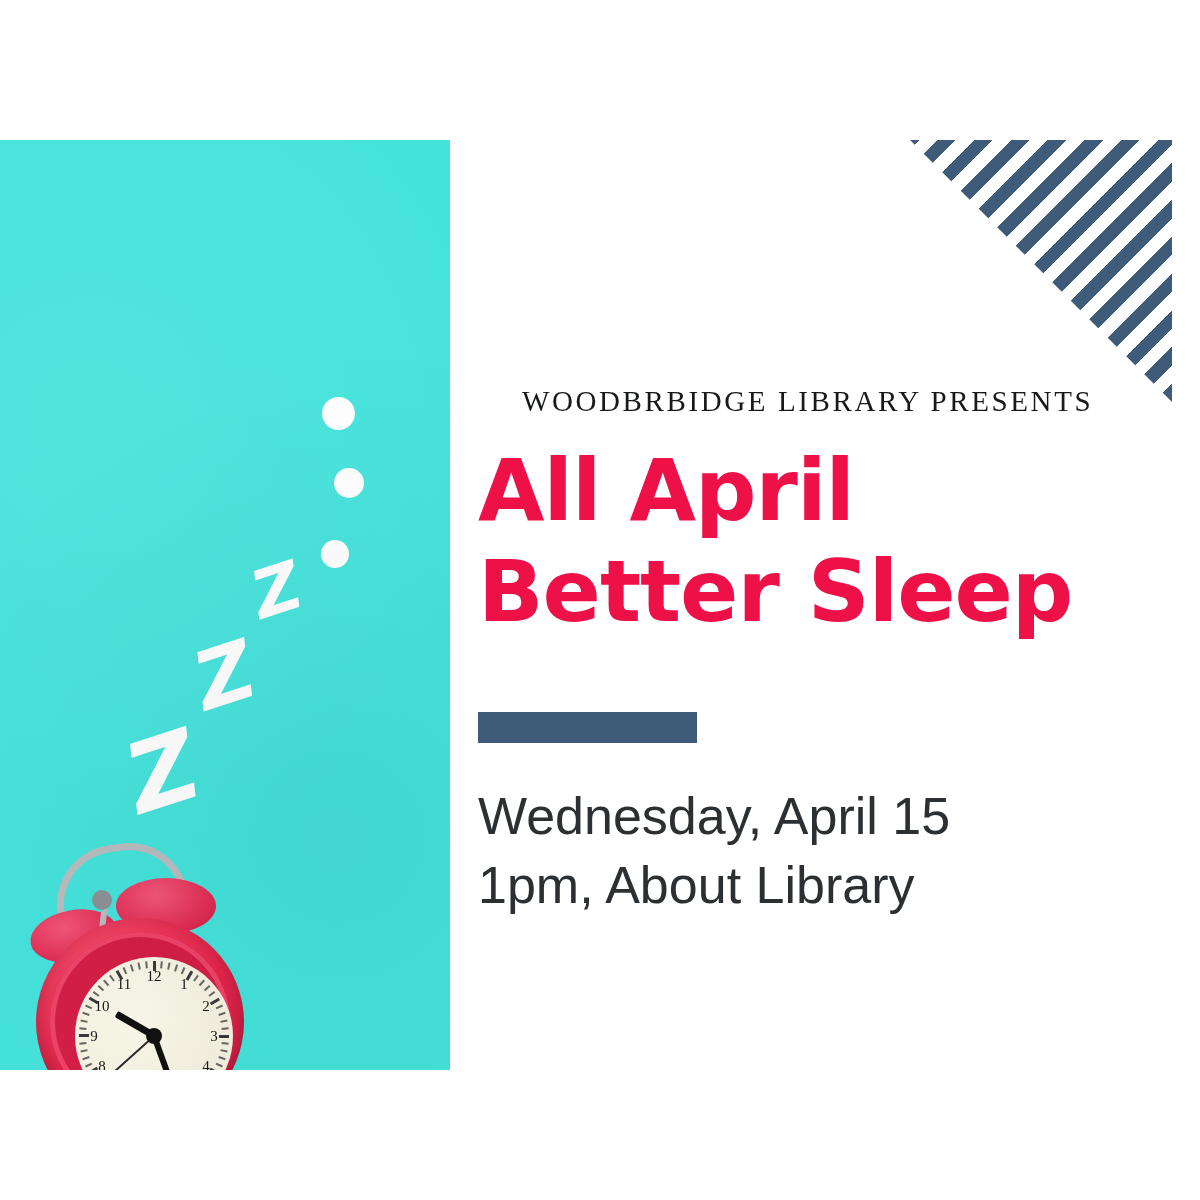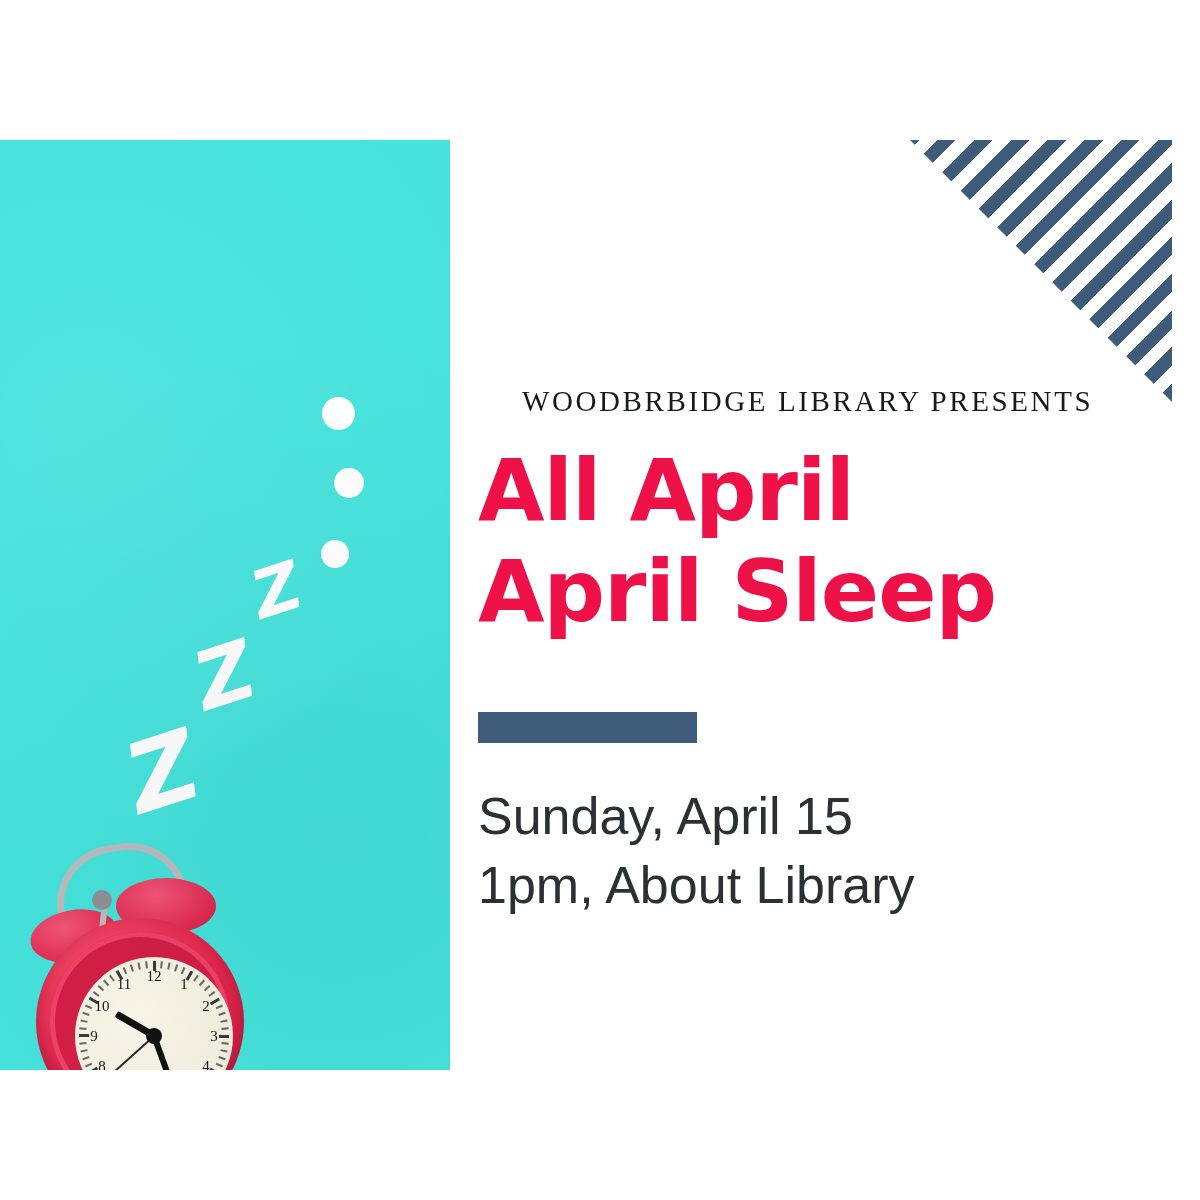--- a/index.html
+++ b/index.html
@@ -380,25 +380,25 @@
   </div>
 
   <div id="corner-stripes"></div>
 
   <div id="content">
 
     <div id="eyebrow">WOODBRBIDGE LIBRARY PRESENTS</div>
 
     <div id="headline">
       <span class="hl-line">All April</span>
-      <span class="hl-line">April Sleep</span>
+      <span class="hl-line">Better Sleep</span>
     </div>
 
     <div id="divider-bar"></div>
 
     <div id="details">
-      <span class="detail-line">Sunday, April 15</span>
+      <span class="detail-line">Wednesday, April 15</span>
       <span class="detail-line">1pm, About Library</span>
     </div>
   </div>
 
 
 </div>
 
 </body></html>

